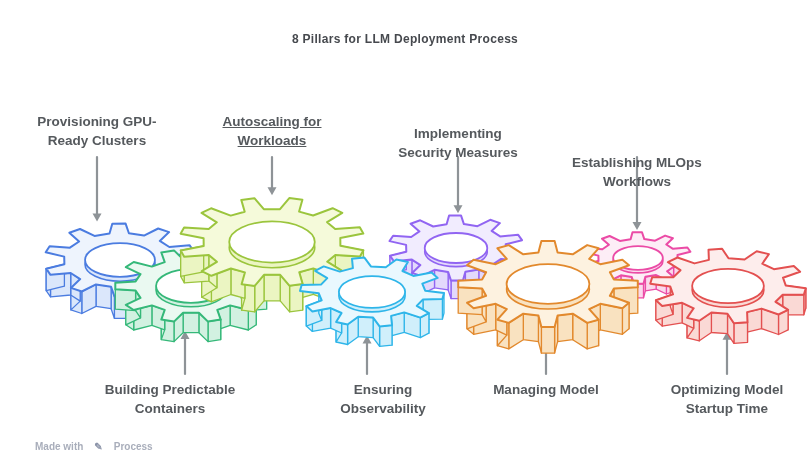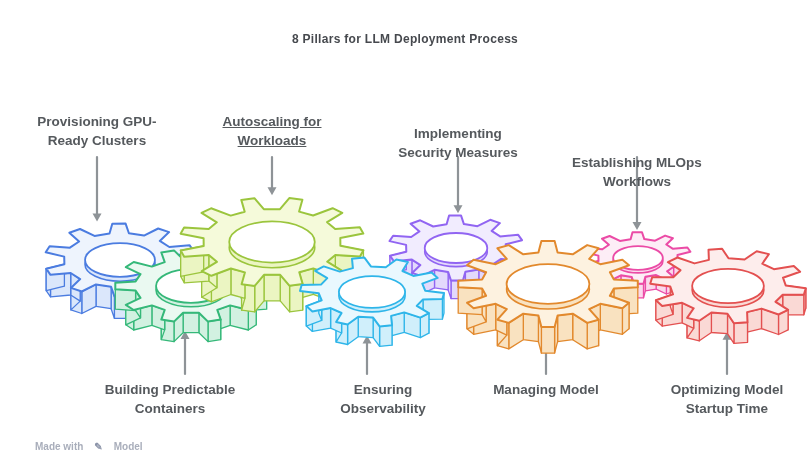--- a/index.html
+++ b/index.html
@@ -274,16 +274,16 @@
 Containers</div>
   <div class="pillar-label" style="left: 383px; top: 380px;">Ensuring
 Observability</div>
   <div class="pillar-label" style="left: 546px; top: 380px;">Managing Model</div>
   <div class="pillar-label" style="left: 727px; top: 380px;">Optimizing Model
 Startup Time</div>
 
   <div class="watermark">
     <span>Made with</span>
     <span class="wm-icon">✎</span>
-    <span>Model</span>
+    <span>Process</span>
   </div>
 
 </div>
 
 </body></html>

